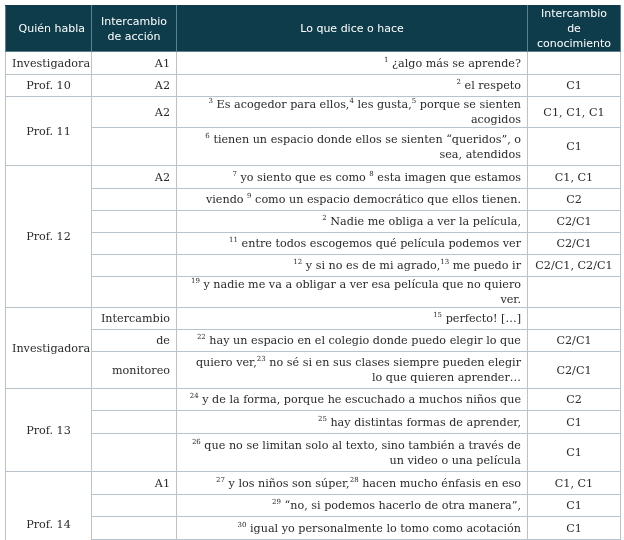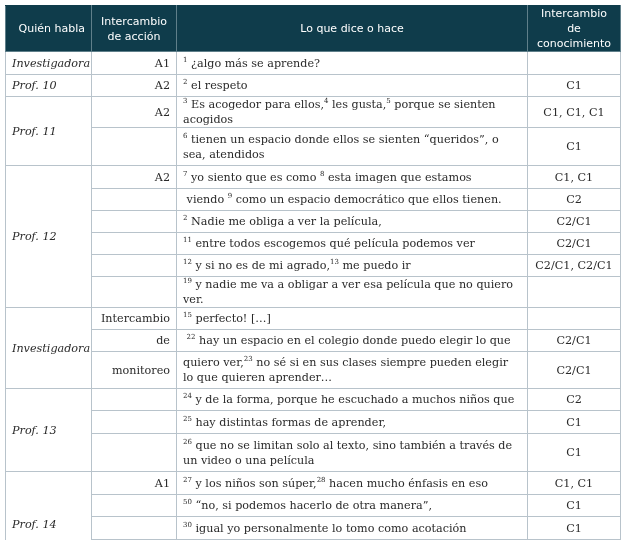--- a/index.html
+++ b/index.html
@@ -25,23 +25,23 @@
       font-family: "DejaVu Sans", "Liberation Sans", sans-serif;
       font-weight: normal;
       font-size: 11px;
       line-height: 15px;
       height: 42px;
       text-align: center;
       border-color: #5f7f8a;
       border-top-color: #0f3c4b;
     }
     table.t thead th.c1 { text-align: right; padding-left: 7px; }
-    .c-speaker { text-align: left; font-style: italic; }
+    .c-speaker { text-align: center; }
     .c-action { text-align: right; }
-    .c-text { text-align: left; }
+    .c-text { text-align: right; }
     .c-know { text-align: center; margin-top: 10px; }
     sup { font-size: 7px; vertical-align: super; line-height: 0; }
     tr.h21 td { height: 21px; }
     tr.h22 td { height: 22px; }
     tr.h36 td { height: 36px; }
     tr.h37 td { height: 37px; }
     table.t tbody tr:last-child td { border-bottom: 2px solid #aeb9c1; }
   </style>
 </head>
 <body>
@@ -157,21 +157,21 @@
     </tr>
 
     <tr class="h22">
       <td class="c-speaker" rowspan="4">Prof. 14</td>
       <td class="c-action">A1</td>
       <td class="c-text"><sup>27</sup><span> y los niños son súper,</span><sup>28</sup><span> hacen mucho énfasis en eso</span></td>
       <td class="c-know">C1, C1</td>
     </tr>
     <tr class="h21">
       <td class="c-action"></td>
-      <td class="c-text"><sup>50</sup><span> “no, si podemos hacerlo de otra manera”,</span></td>
+      <td class="c-text"><sup>29</sup><span> “no, si podemos hacerlo de otra manera”,</span></td>
       <td class="c-know">C1</td>
     </tr>
     <tr class="h22">
       <td class="c-action"></td>
       <td class="c-text"><sup>30</sup><span> igual yo personalmente lo tomo como acotación</span></td>
       <td class="c-know">C1</td>
     </tr>
     <tr class="h36">
       <td class="c-action"></td>
       <td class="c-text"></td>

